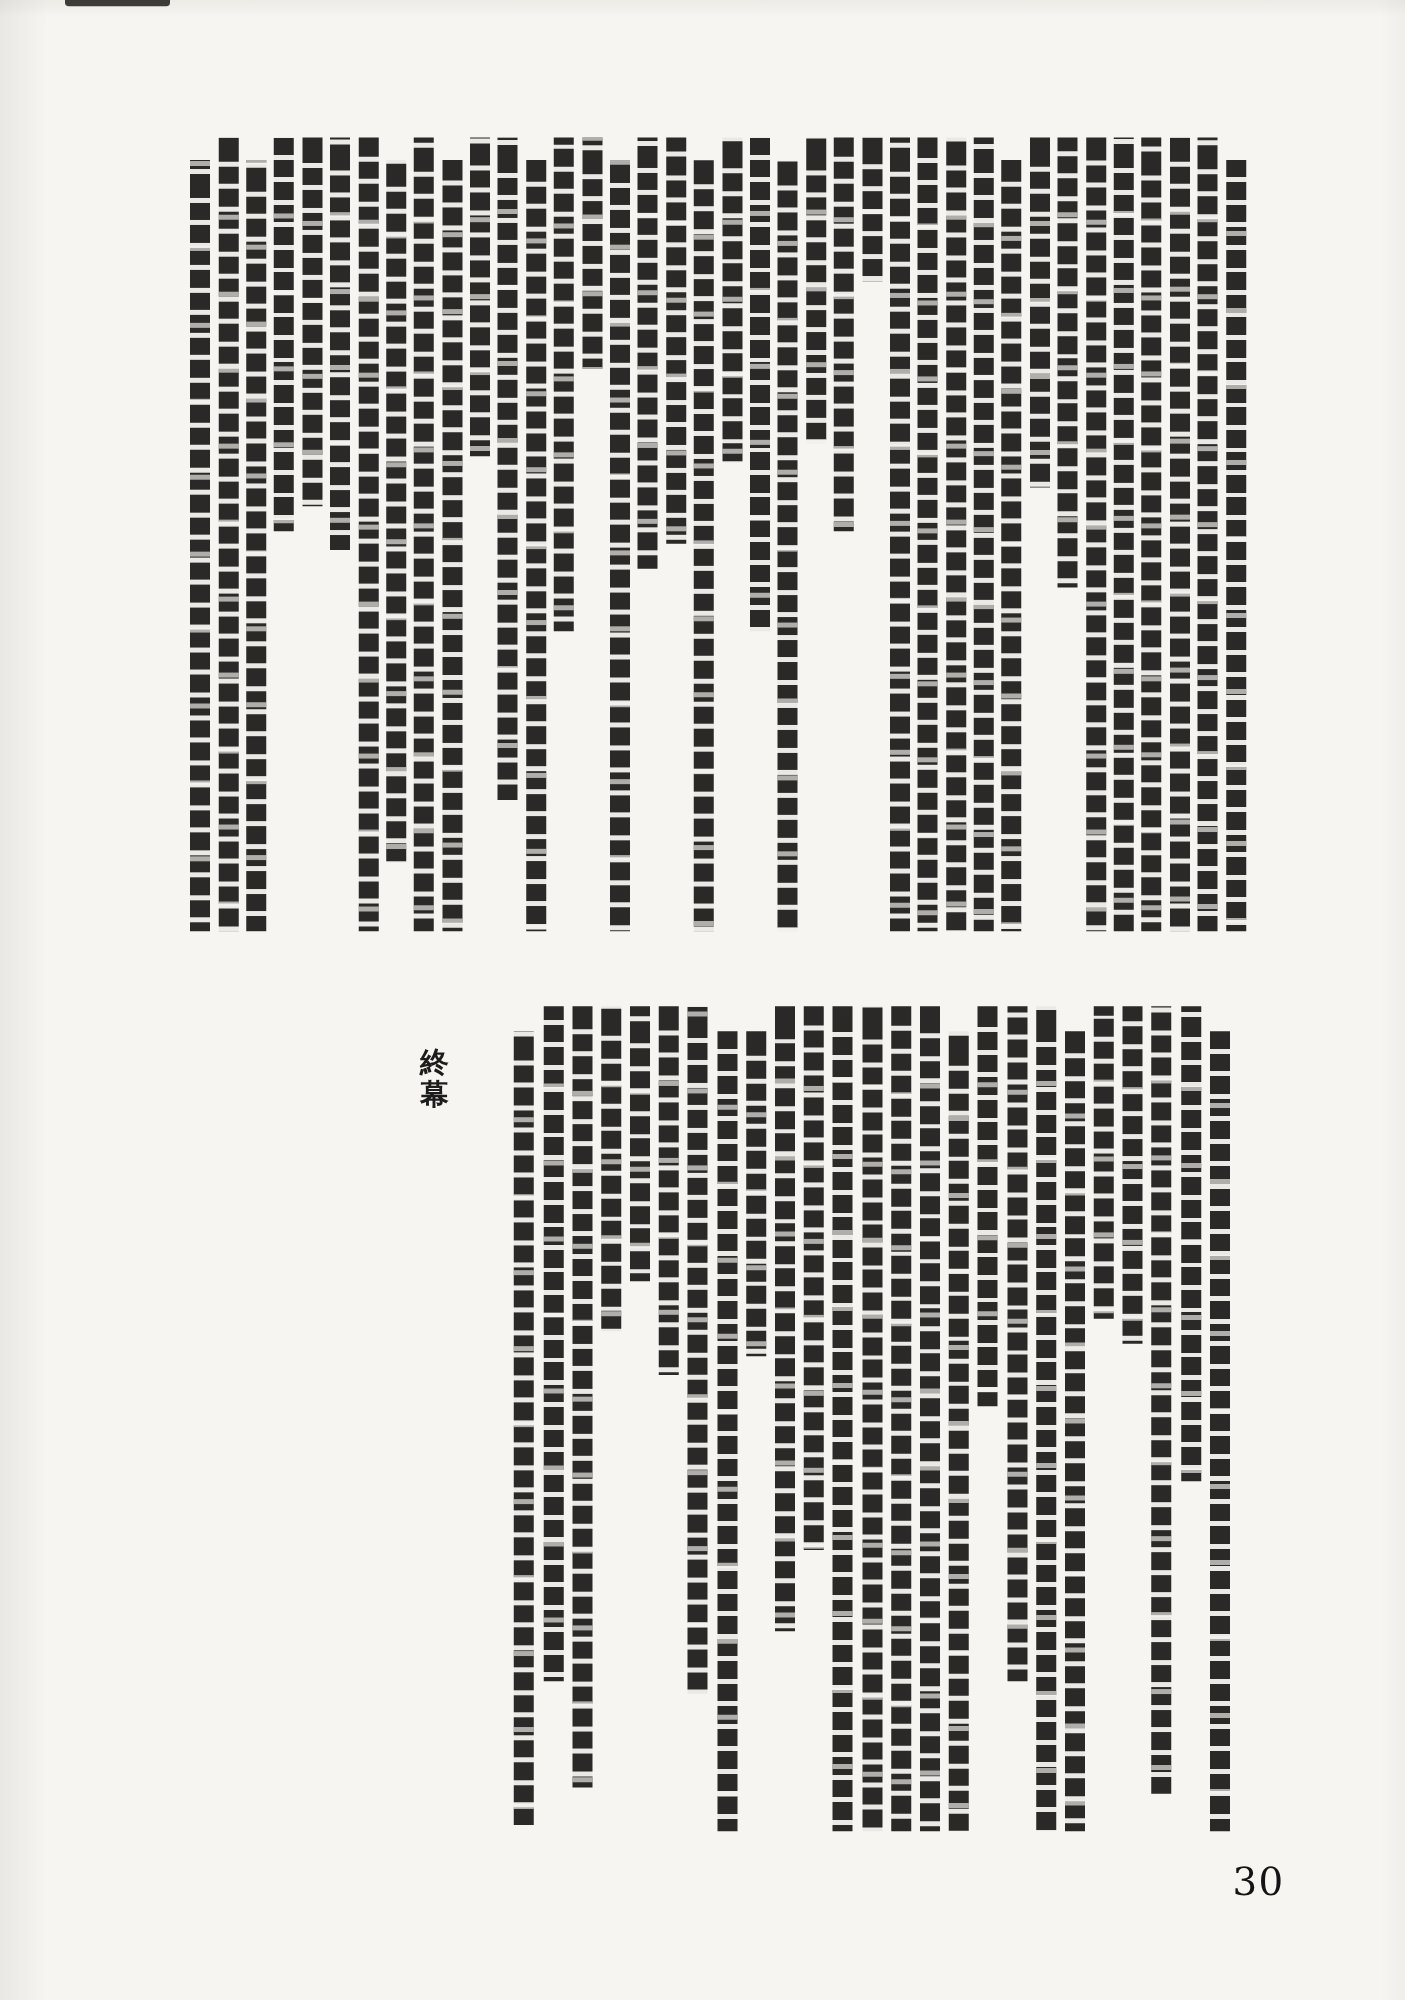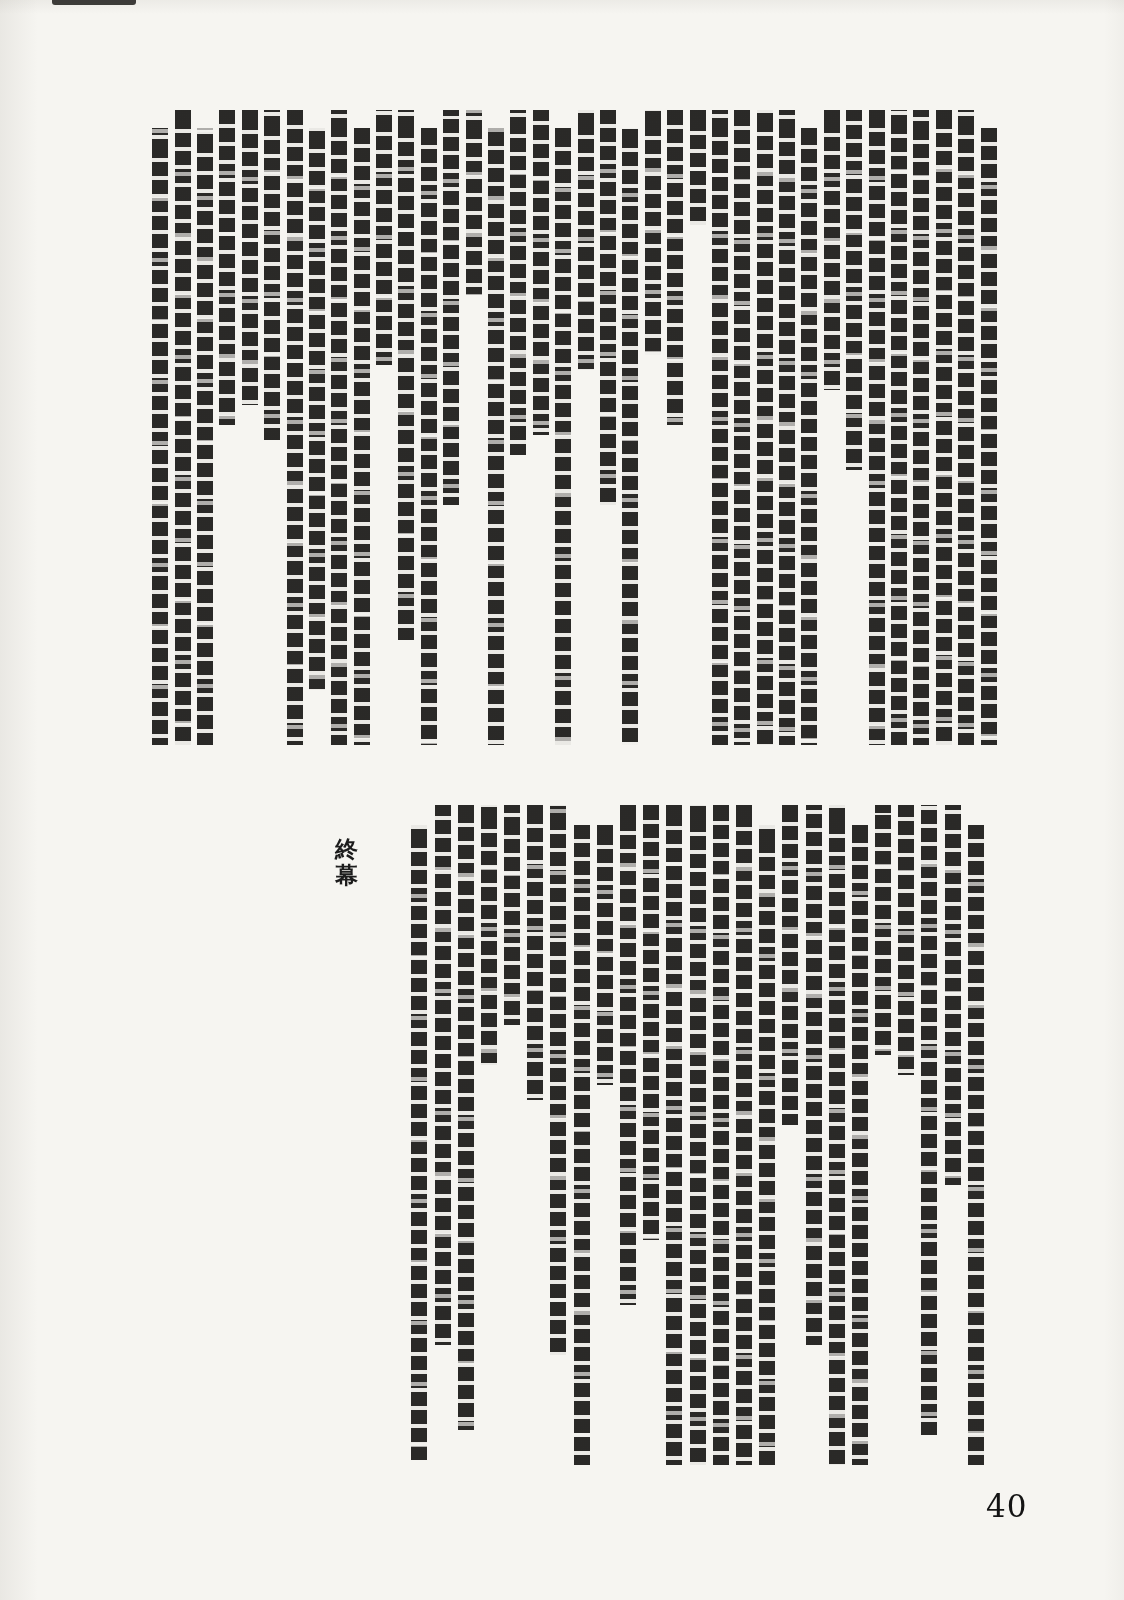--- a/index.html
+++ b/index.html
@@ -259,15 +259,15 @@
       <div class="vcol" style="width: 23.2px;">
         <div class="ink" style="margin-top: 0px; height: 540px; background-position: 0px 5px, 0px 15px;"></div>
       </div>
       <div class="vcol" style="width: 23.2px;">
         <div class="ink" style="margin-top: 20px; height: 635px; background-position: 0px 12px, 0px 9px;"></div>
       </div>
     </div>
 
   <div class="section-heading">終幕</div>
 
-  <div class="page-number">40</div>
+  <div class="page-number">30</div>
 
 </div>
 
 </body></html>

